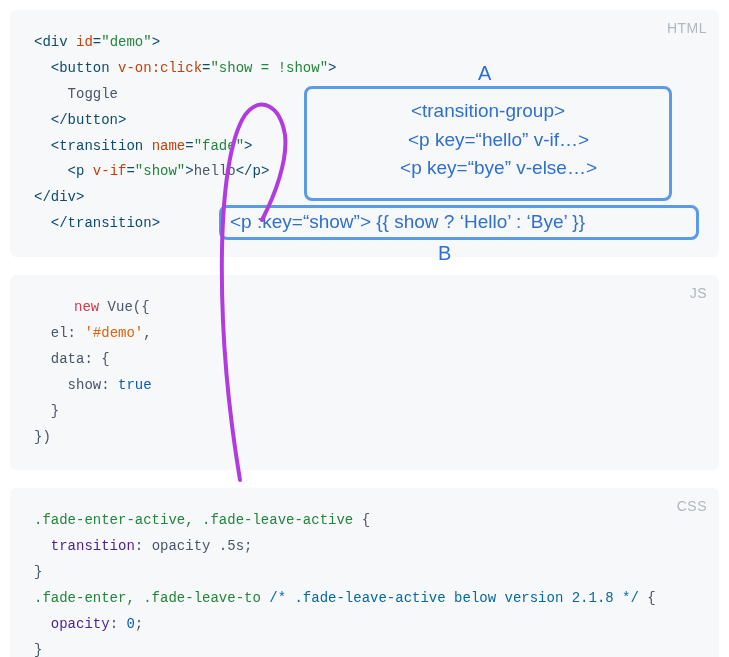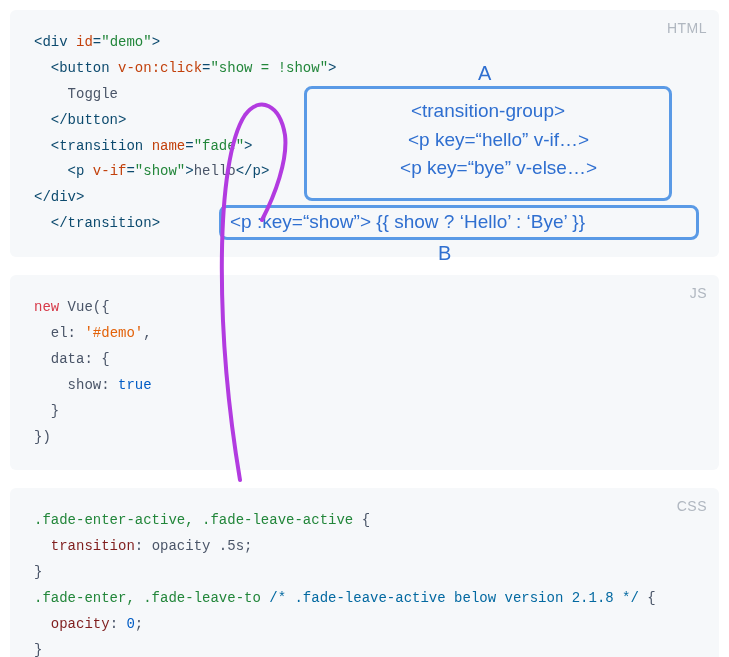--- a/index.html
+++ b/index.html
@@ -31,25 +31,25 @@
     top: 6px;
     right: 12px;
     font-size: 14px;
     color: #b0b7c0;
     font-family: -apple-system, sans-serif;
     letter-spacing: 0.5px;
   }
   .tag { color: #0c4a6e; }
   .attr-name { color: #c2410c; }
   .attr-val { color: #22863a; }
-  .keyword { color: #d73a49; }
+  .keyword { color: #d73a49; margin-left: 40px; }
   .string { color: #e36209; }
   .bool { color: #005cc5; }
   .selector { color: #22863a; }
-  .prop { color: #7f1d1d; }
+  .prop { color: #4c1d95; }
   .comment { color: #0369a1; }
   .plain { color: #4a5568; }
   .num { color: #005cc5; }
 
   .annotation {
     position: absolute;
     border: 3px solid #5a9ae6;
     border-radius: 8px;
     font-family: -apple-system, sans-serif;
     font-size: 19px;

